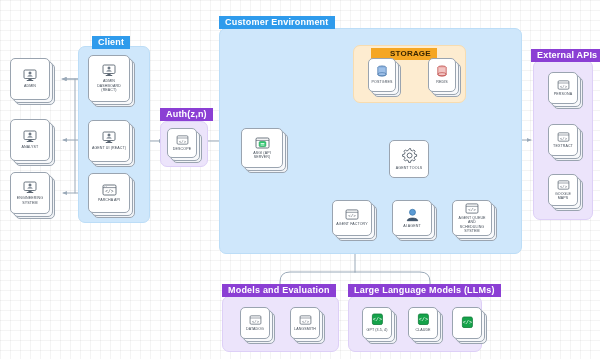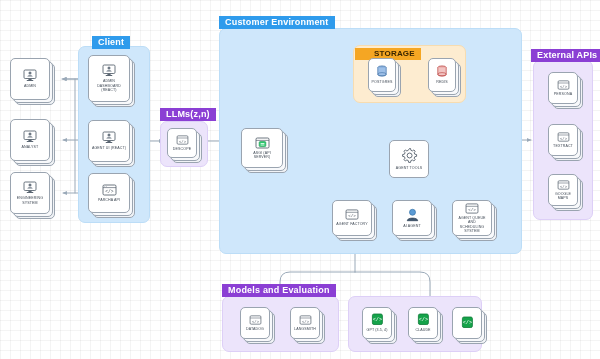--- a/index.html
+++ b/index.html
@@ -205,42 +205,42 @@
           <circle cx="2.8" cy="2.3" r="0.45" fill="#8a939e"></circle>
           <circle cx="4.3" cy="2.3" r="0.45" fill="#8a939e"></circle>
           <text x="7.5" y="9" font-size="4.6" font-family="'Liberation Mono',monospace" fill="#4a545f" text-anchor="middle">&lt;/&gt;</text>
         </svg>
       </span>
       <span class="cap">PARCHA API</span>
     </div>
   </div>
 
   <div class="grp grp-purple" style="left:160px;top:121px;width:46px;height:44px;"></div>
-  <div class="grp-label lbl-purple" style="left:160px;top:108px;">LLMs(z,n)</div>
+  <div class="grp-label lbl-purple" style="left:160px;top:108px;">Auth(z,n)</div>
 
   <div class="node" style="left:167px;top:128px;width:30px;height:30px;">
     <div class="sh2"></div>
       <div class="sh1"></div>
     <div class="face">
       <span class="ico">
         <svg width="13" height="10" viewBox="0 0 15 12">
           <rect x="1" y="1" width="13" height="10" rx="1.3" fill="#fff" stroke="#5b6672" stroke-width="0.9"></rect>
           <line x1="1" y1="3.6" x2="14" y2="3.6" stroke="#5b6672" stroke-width="0.7"></line>
           <text x="7.5" y="9" font-size="4.6" font-family="'Liberation Mono',monospace" fill="#4a545f" text-anchor="middle">&lt;/&gt;</text>
         </svg>
       </span>
       <span class="cap">DESCOPE</span>
     </div>
   </div>
 
   <div class="grp grp-cust" style="left:219px;top:28px;width:301px;height:224px;"></div>
   <div class="grp-label lbl-blue" style="left:219px;top:16px;">Customer Environment</div>
 
   <div class="grp grp-storage" style="left:353px;top:45px;width:111px;height:56px;"></div>
-  <div class="grp-label lbl-orange" style="left:355px;top:48px;padding-left:19px;">STORAGE</div>
+  <div class="grp-label lbl-orange" style="left:371px;top:48px;padding-left:19px;">STORAGE</div>
 
   <div class="node" style="left:368px;top:58px;width:28px;height:34px;">
     <div class="sh2"></div>
       <div class="sh1"></div>
     <div class="face">
       <span class="ico">
         <svg width="12" height="13" viewBox="0 0 12 13">
           <ellipse cx="6" cy="2.6" rx="4.2" ry="1.7" fill="#7fa8d9" stroke="#4f7cae" stroke-width="0.8"></ellipse>
           <path d="M1.8,2.6 L1.8,9.4 C1.8,10.4 3.7,11.1 6,11.1 C8.3,11.1 10.2,10.4 10.2,9.4 L10.2,2.6" fill="#9ec0e8" stroke="#4f7cae" stroke-width="0.8"></path>
           <ellipse cx="6" cy="9.2" rx="4.2" ry="1.6" fill="none" stroke="#4f7cae" stroke-width="0.7"></ellipse>
@@ -416,20 +416,21 @@
           <rect x="1" y="1" width="13" height="10" rx="1.3" fill="#fff" stroke="#5b6672" stroke-width="0.9"></rect>
           <line x1="1" y1="3.6" x2="14" y2="3.6" stroke="#5b6672" stroke-width="0.7"></line>
           <text x="7.5" y="9" font-size="4.6" font-family="'Liberation Mono',monospace" fill="#4a545f" text-anchor="middle">&lt;/&gt;</text>
         </svg>
       </span>
       <span class="cap">LANGSMITH</span>
     </div>
   </div>
 
   <div class="grp grp-purple" style="left:348px;top:296px;width:132px;height:54px;"></div>
+  <div class="grp-label lbl-purple" style="left:348px;top:284px;">Large Language Models (LLMs)</div>
 
   <div class="node" style="left:362px;top:307px;width:30px;height:32px;">
     <div class="sh2"></div>
       <div class="sh1"></div>
     <div class="face">
       <span class="ico">
         <svg width="13" height="13" viewBox="0 0 13 13">
           <rect x="1.4" y="1" width="10" height="10.5" rx="1.6" fill="#15a34a" stroke="#0d7a36" stroke-width="0.8"></rect>
           <text x="6.4" y="8.4" font-size="5.2" font-family="'Liberation Mono',monospace" fill="#ffffff" text-anchor="middle">&lt;/&gt;</text>
         </svg>

